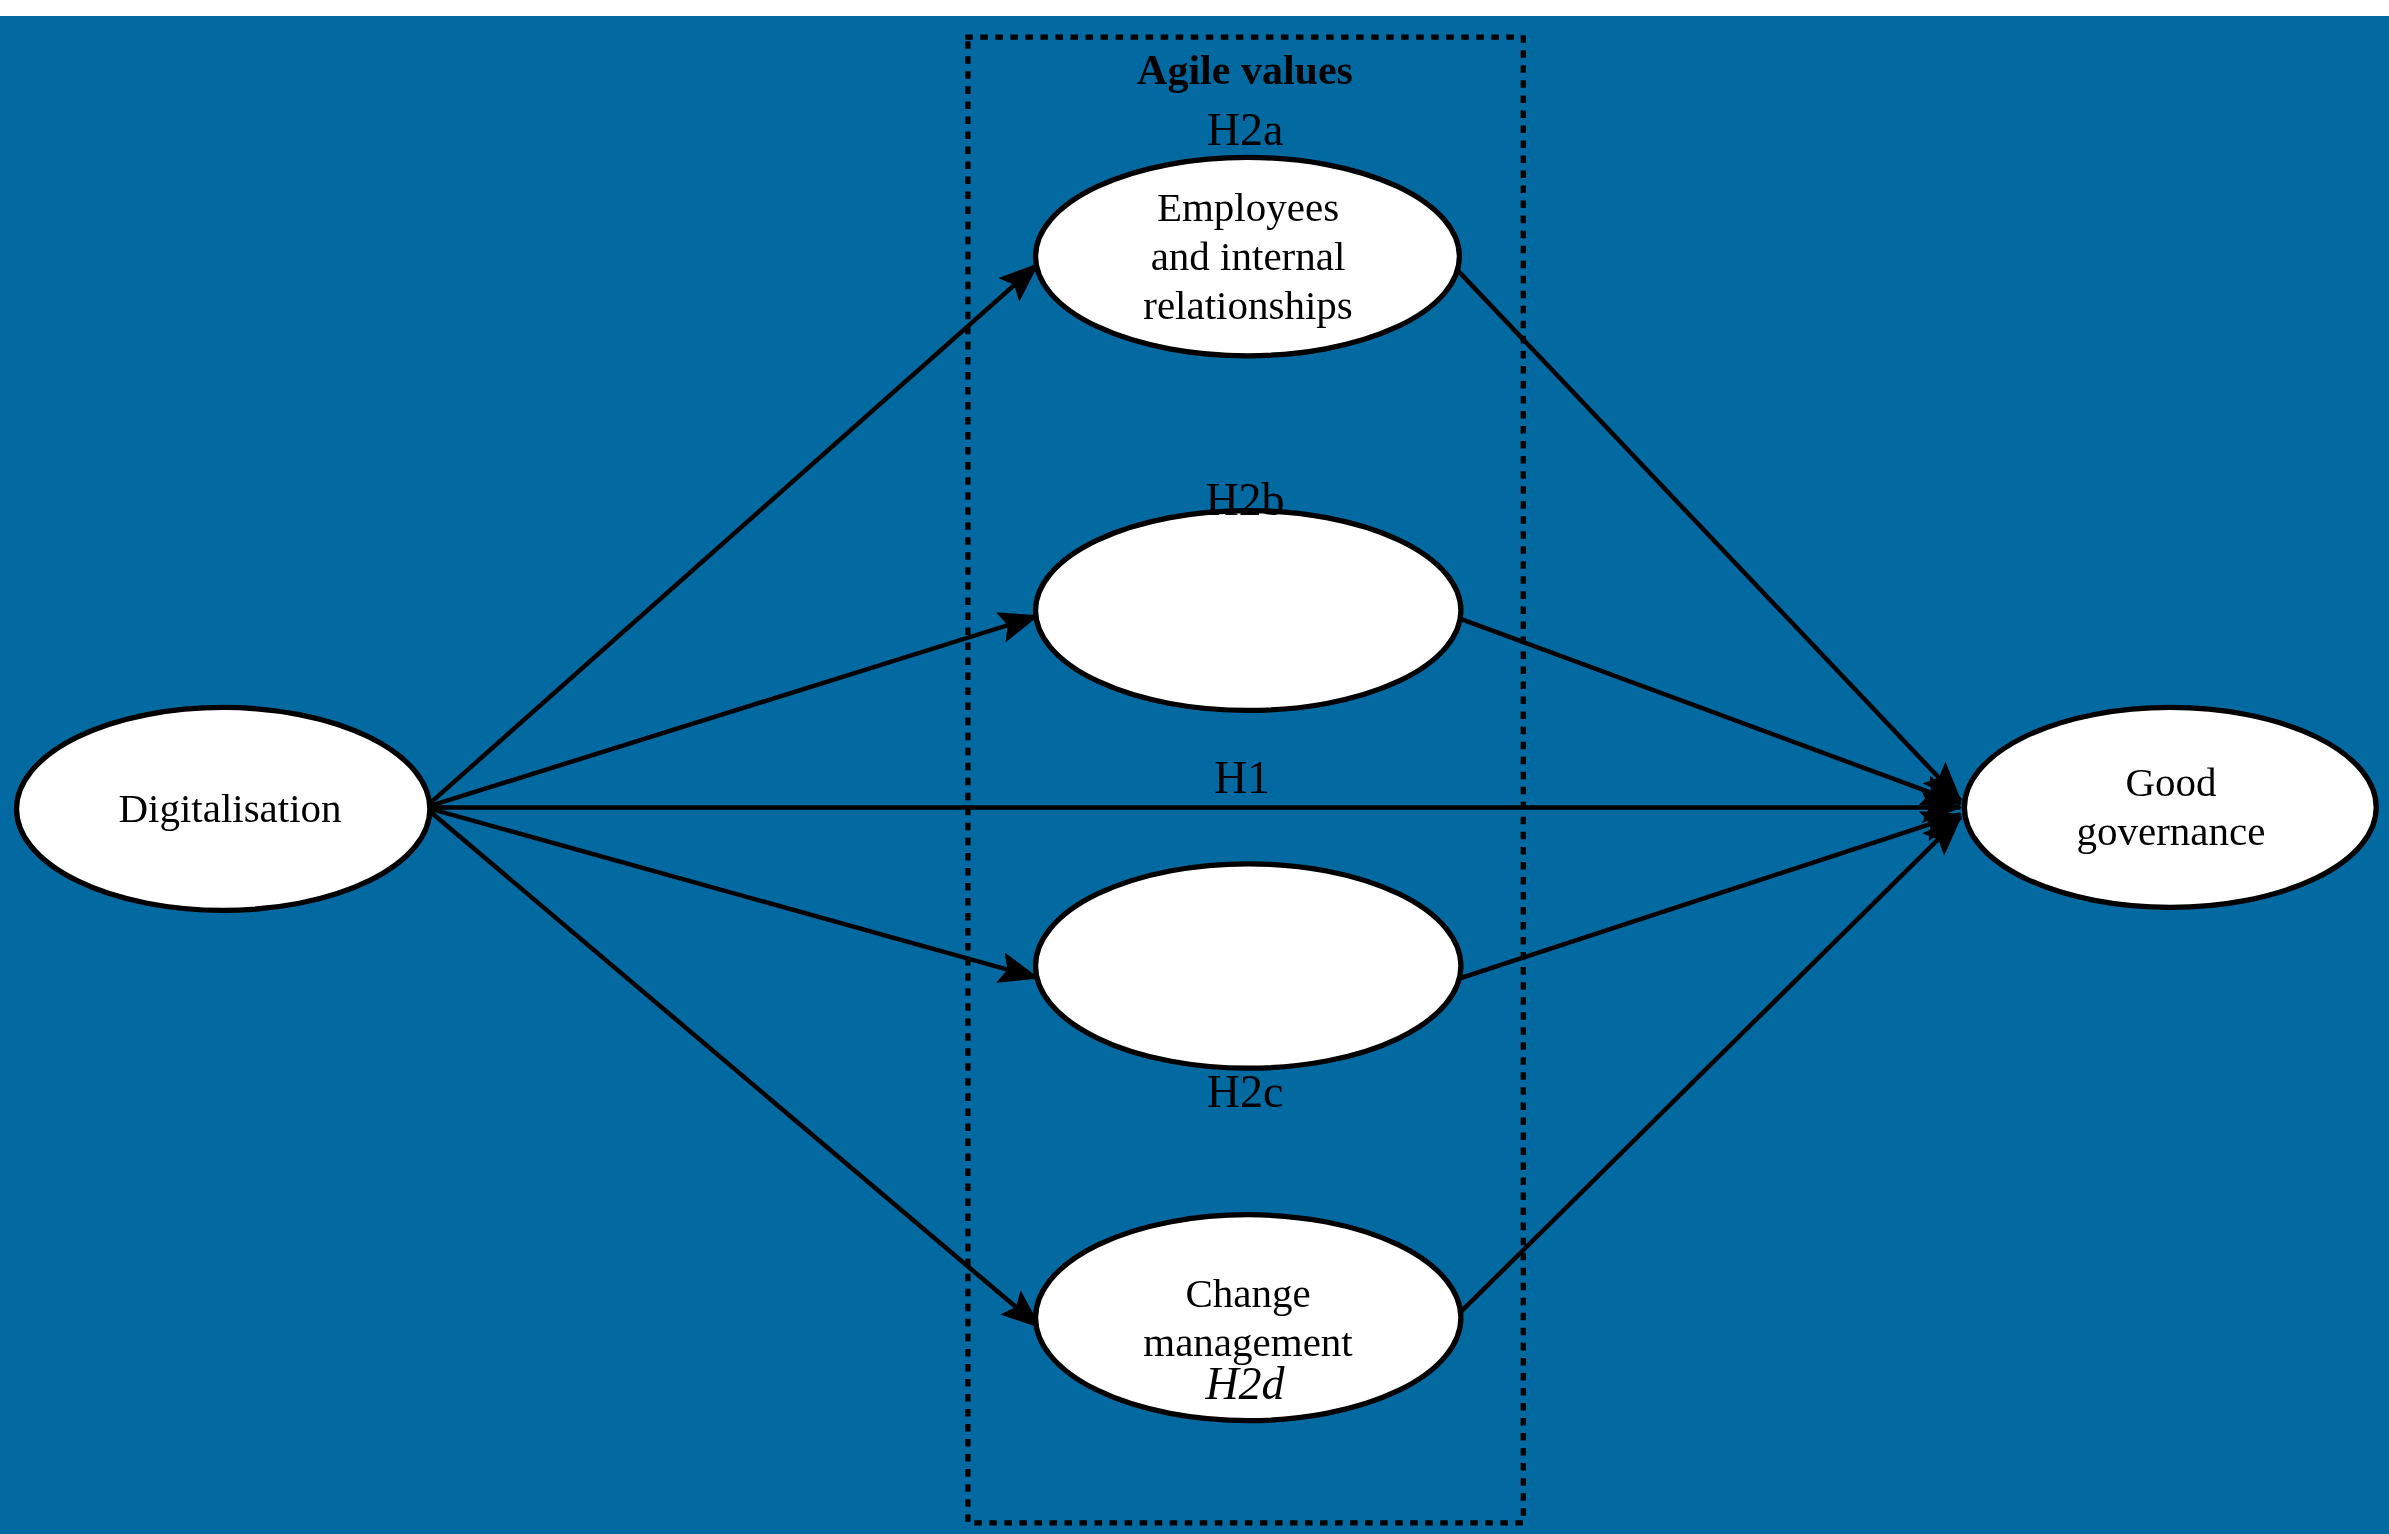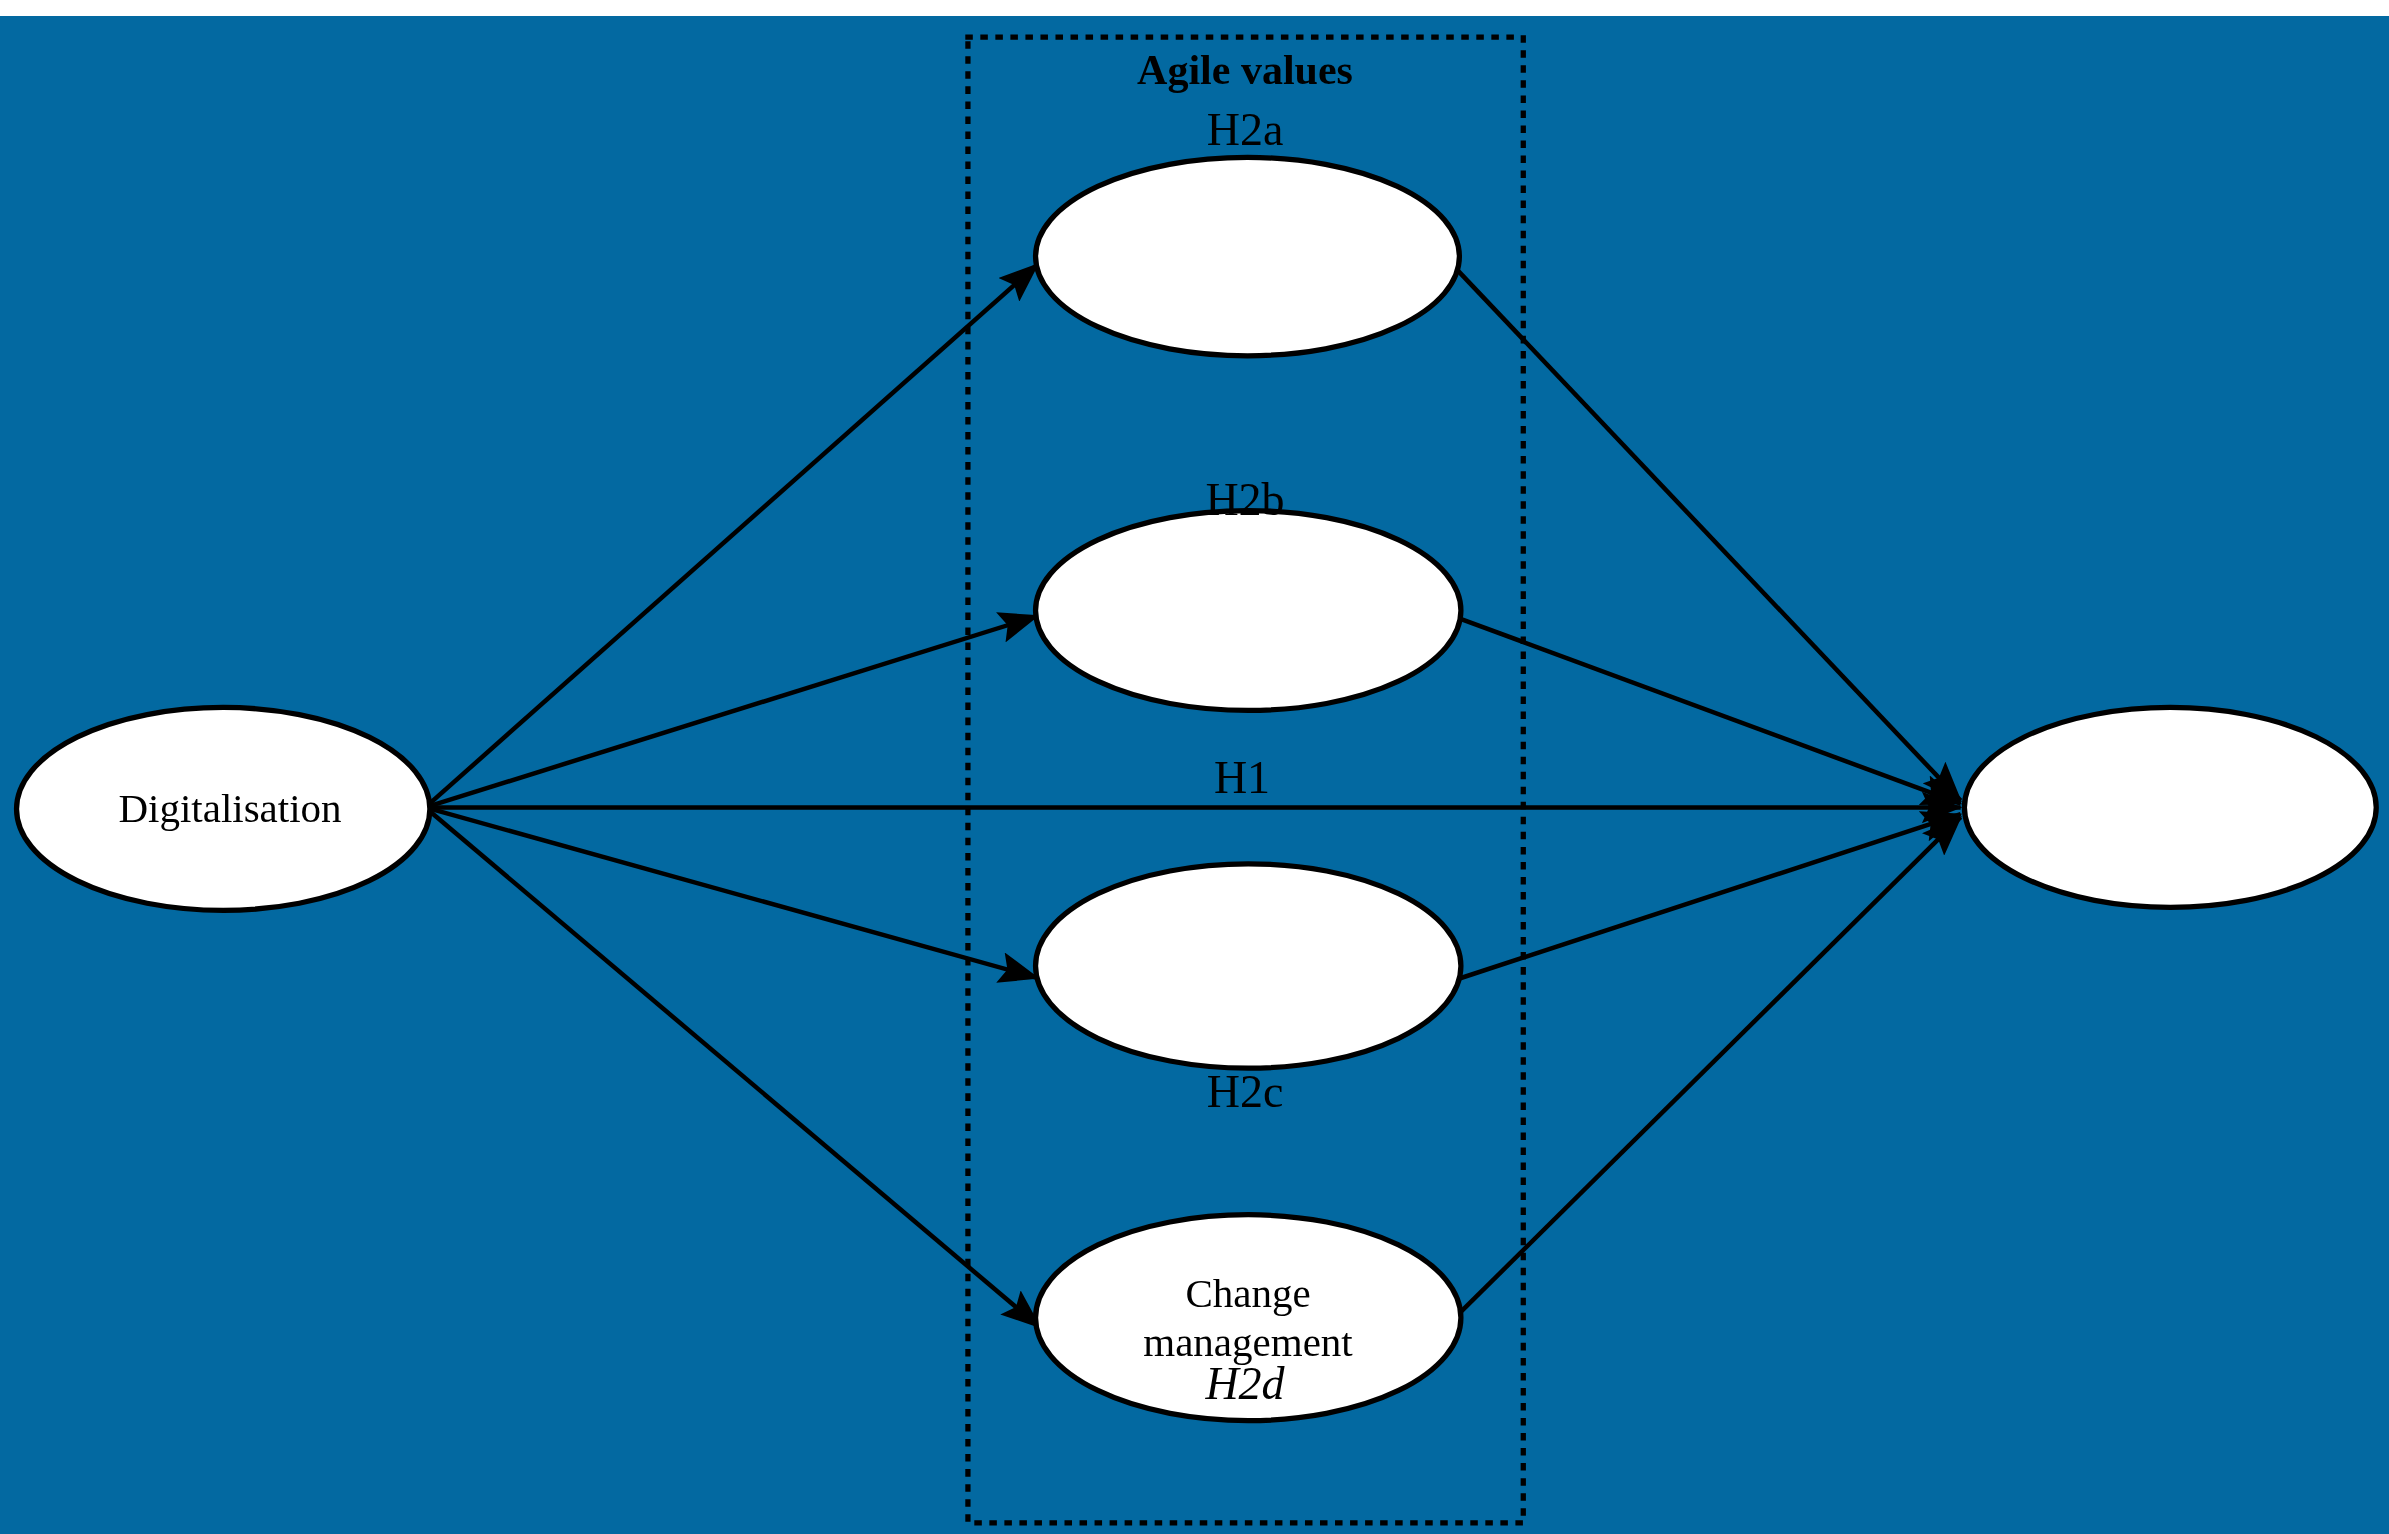--- a/index.html
+++ b/index.html
@@ -83,17 +83,22 @@
 
   <div class="group-title" style="left:1245px; top:54px;">Agile values</div>
 
   <div class="hyp-label" style="left:1245px; top:114px;">H2a</div>
   <div class="hyp-label" style="left:1245px; top:484px;">H2b</div>
   <div class="hyp-label" style="left:1242px; top:762px;">H1</div>
   <div class="hyp-label" style="left:1245px; top:1076px;">H2c</div>
   <div class="hyp-label" style="left:1245px; top:1368px;font-style:italic;">H2d</div>
 
   <div class="node-label" style="left:230px; top:793px;">Digitalisation</div>
+  <div class="node-label" style="left:1248px; top:241px;">Employees
+and internal
+relationships</div>
   <div class="node-label" style="left:1248px; top:1302px;font-family:Liberation Serif, serif;">Change
 management</div>
+  <div class="node-label" style="left:2171px; top:791px;">Good
+governance</div>
 
 </div>
 
 
 </body></html>

